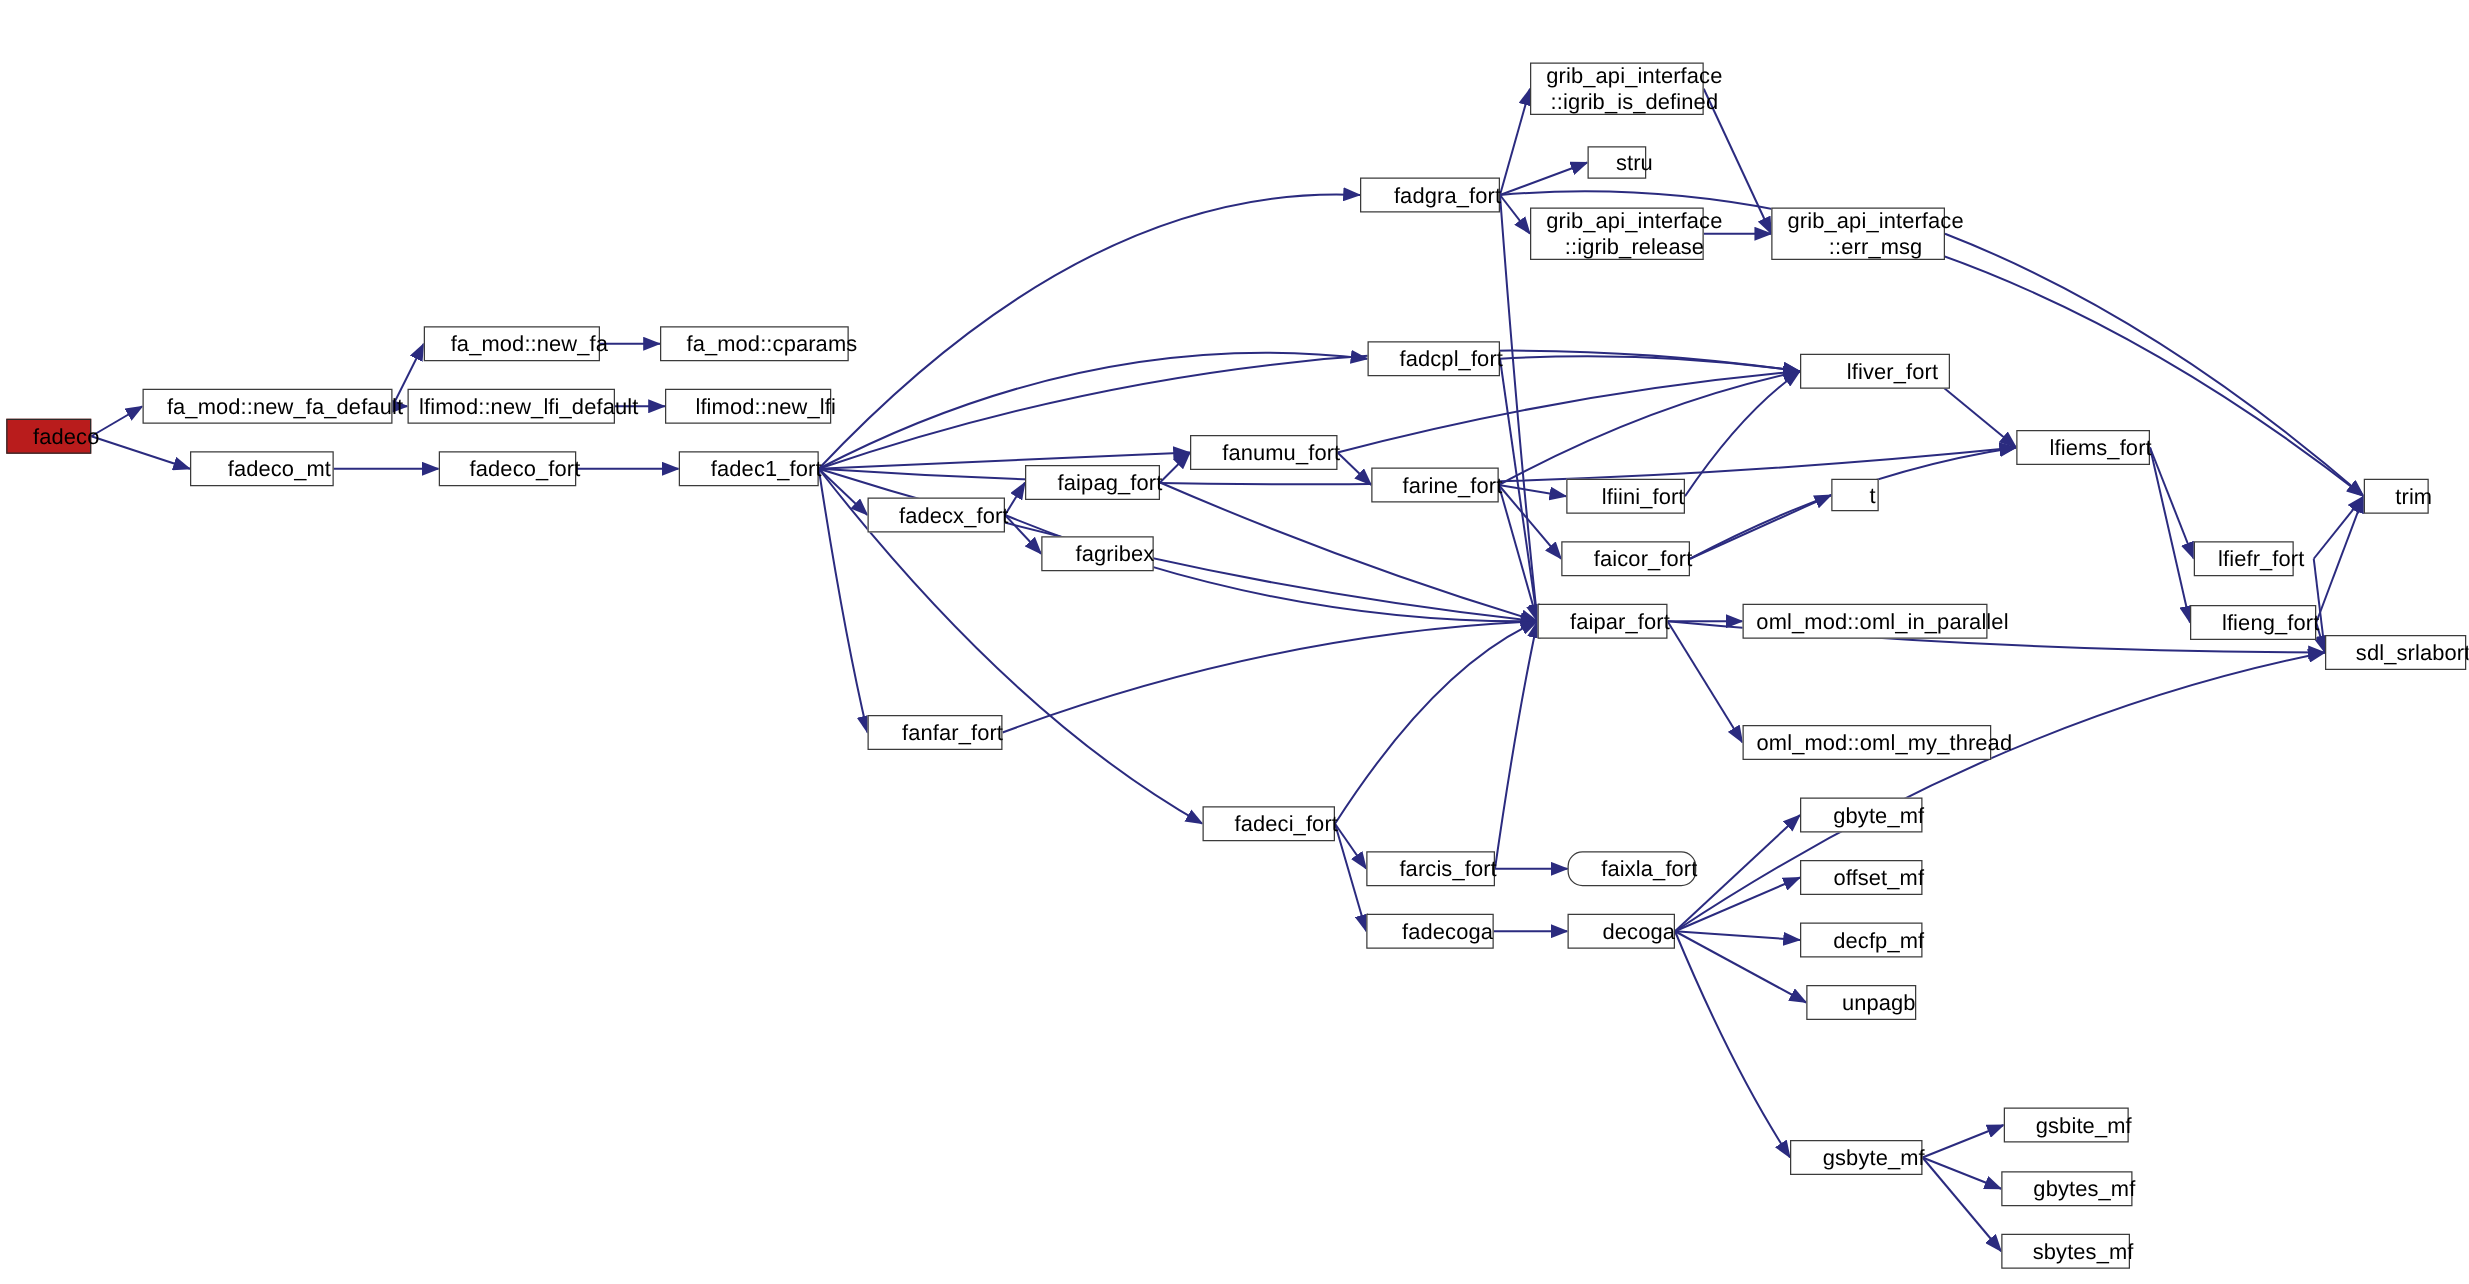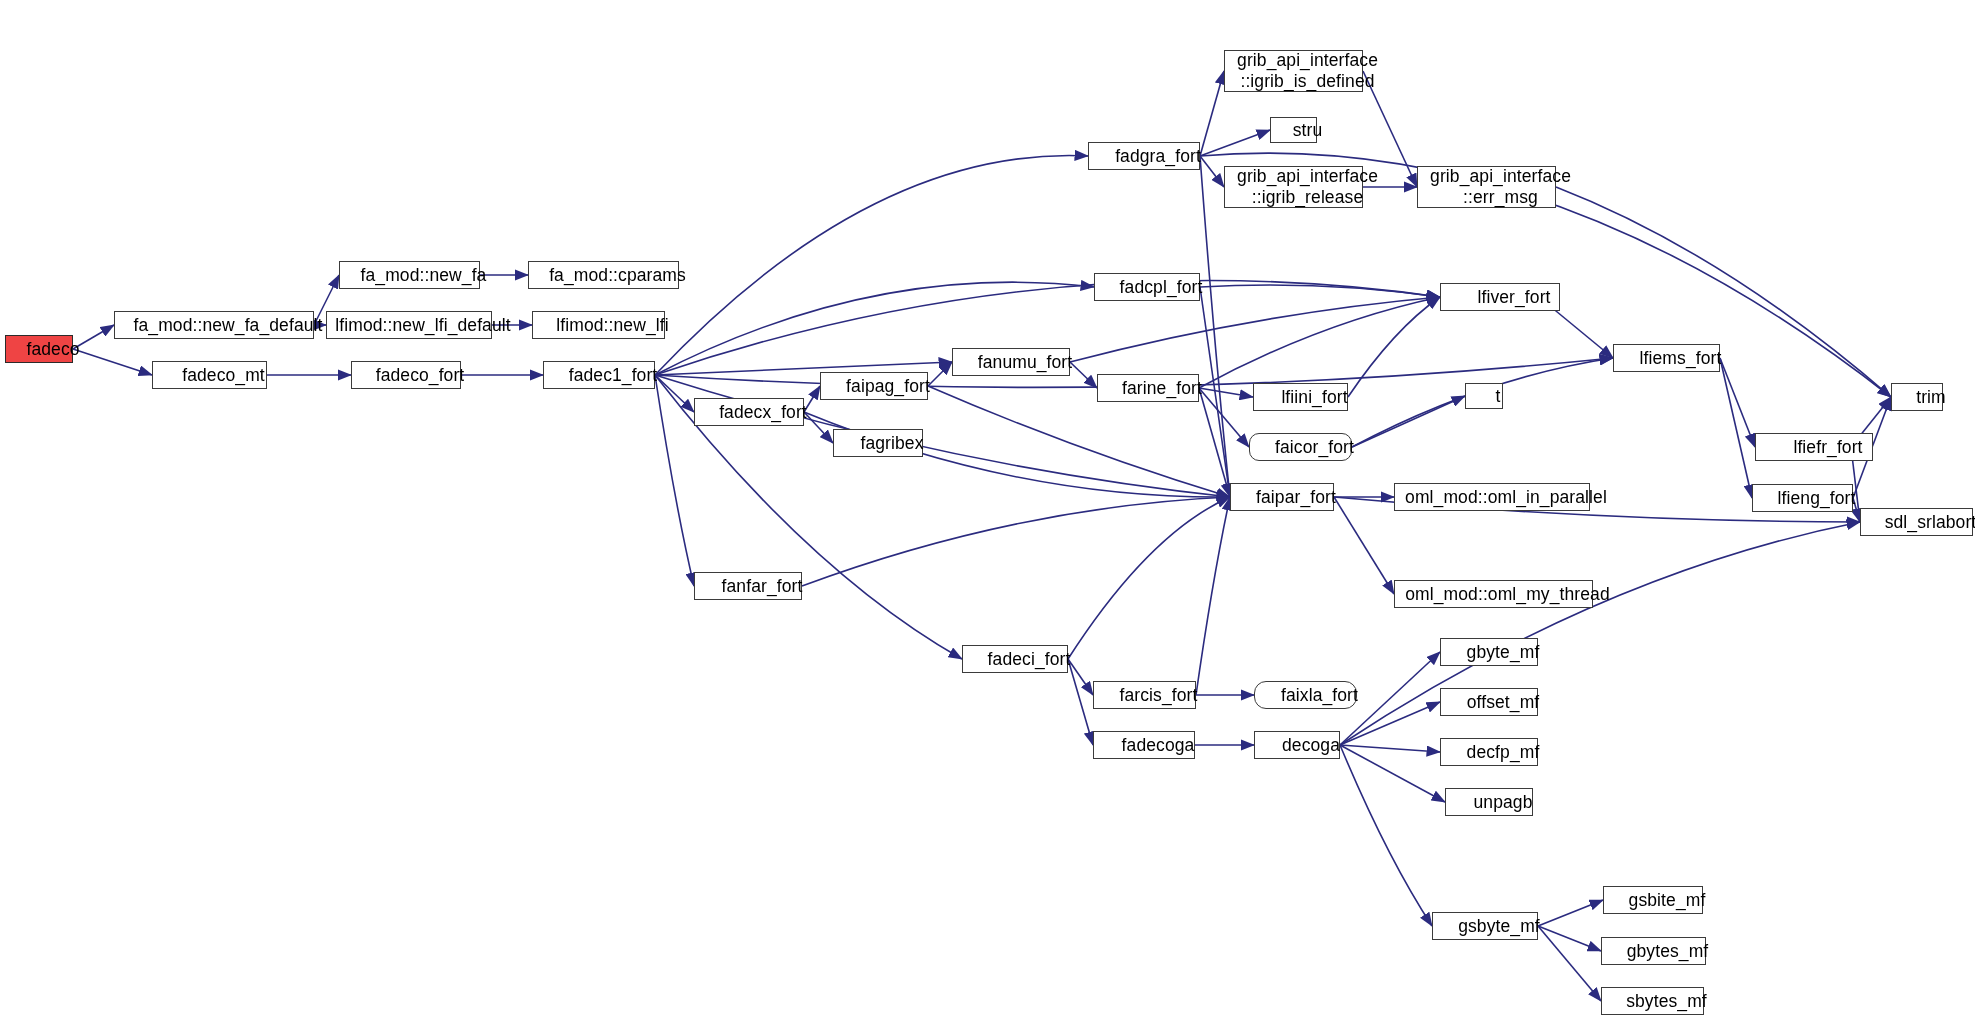--- a/index.html
+++ b/index.html
@@ -35,21 +35,21 @@
     justify-content: center;
     text-align: center;
     font-size: 17.5px;
     line-height: 1.16;
     letter-spacing: 0.1px;
     white-space: pre;
     z-index: 5;
     padding-left: 28px;
   }
   .node.root {
-    background: #ef4444;
+    background: #b91c1c;
     border-color: #2b2b2b;
   }
   .node.two-line {
     font-size: 17.5px;
     line-height: 1.22;
   }
 </style>
 </head>
 <body>
 
@@ -149,26 +149,26 @@
       <div class="node two-line" style="left: 1224px; top: 50px; width: 139px; height: 42px;">grib_api_interface
 ::igrib_is_defined</div>
       <div class="node" style="left: 1270px; top: 117px; width: 47px; height: 26px;">stru</div>
       <div class="node two-line" style="left: 1224px; top: 166px; width: 139px; height: 42px;">grib_api_interface
 ::igrib_release</div>
       <div class="node two-line" style="left: 1417px; top: 166px; width: 139px; height: 42px;">grib_api_interface
 ::err_msg</div>
       <div class="node" style="left: 1094px; top: 273px; width: 106px; height: 28px;">fadcpl_fort</div>
       <div class="node" style="left: 1097px; top: 374px; width: 102px; height: 28px;">farine_fort</div>
       <div class="node" style="left: 1253px; top: 383px; width: 95px; height: 28px;">lfiini_fort</div>
-      <div class="node" style="left: 1249px; top: 433px; width: 103px; height: 28px; border-radius: 10px;">faicor_fort</div>
+      <div class="node" style="left: 1249px; top: 433px; width: 103px; height: 28px;">faicor_fort</div>
       <div class="node" style="left: 1440px; top: 283px; width: 120px; height: 28px;">lfiver_fort</div>
       <div class="node" style="left: 1465px; top: 383px; width: 38px; height: 26px;">t</div>
       <div class="node" style="left: 1613px; top: 344px; width: 107px; height: 28px;">lfiems_fort</div>
       <div class="node" style="left: 1891px; top: 383px; width: 52px; height: 28px;">trim</div>
-      <div class="node" style="left: 1755px; top: 433px; width: 118px; height: 28px;">lfiefr_fort</div>
+      <div class="node" style="left: 1755px; top: 433px; width: 80px; height: 28px;">lfiefr_fort</div>
       <div class="node" style="left: 1752px; top: 484px; width: 101px; height: 28px;">lfieng_fort</div>
       <div class="node" style="left: 1860px; top: 508px; width: 113px; height: 28px;">sdl_srlabort</div>
       <div class="node" style="left: 1230px; top: 483px; width: 104px; height: 28px;">faipar_fort</div>
       <div class="node" style="left: 1394px; top: 483px; width: 196px; height: 28px;">oml_mod::oml_in_parallel</div>
       <div class="node" style="left: 1394px; top: 580px; width: 199px; height: 28px;">oml_mod::oml_my_thread</div>
       <div class="node" style="left: 962px; top: 645px; width: 106px; height: 28px;">fadeci_fort</div>
       <div class="node" style="left: 1093px; top: 681px; width: 103px; height: 28px;">farcis_fort</div>
       <div class="node" style="left: 1254px; top: 681px; width: 103px; height: 28px; border-radius: 12px;">faixla_fort</div>
       <div class="node" style="left: 1093px; top: 731px; width: 102px; height: 28px;">fadecoga</div>
       <div class="node" style="left: 1254px; top: 731px; width: 86px; height: 28px;">decoga</div>

